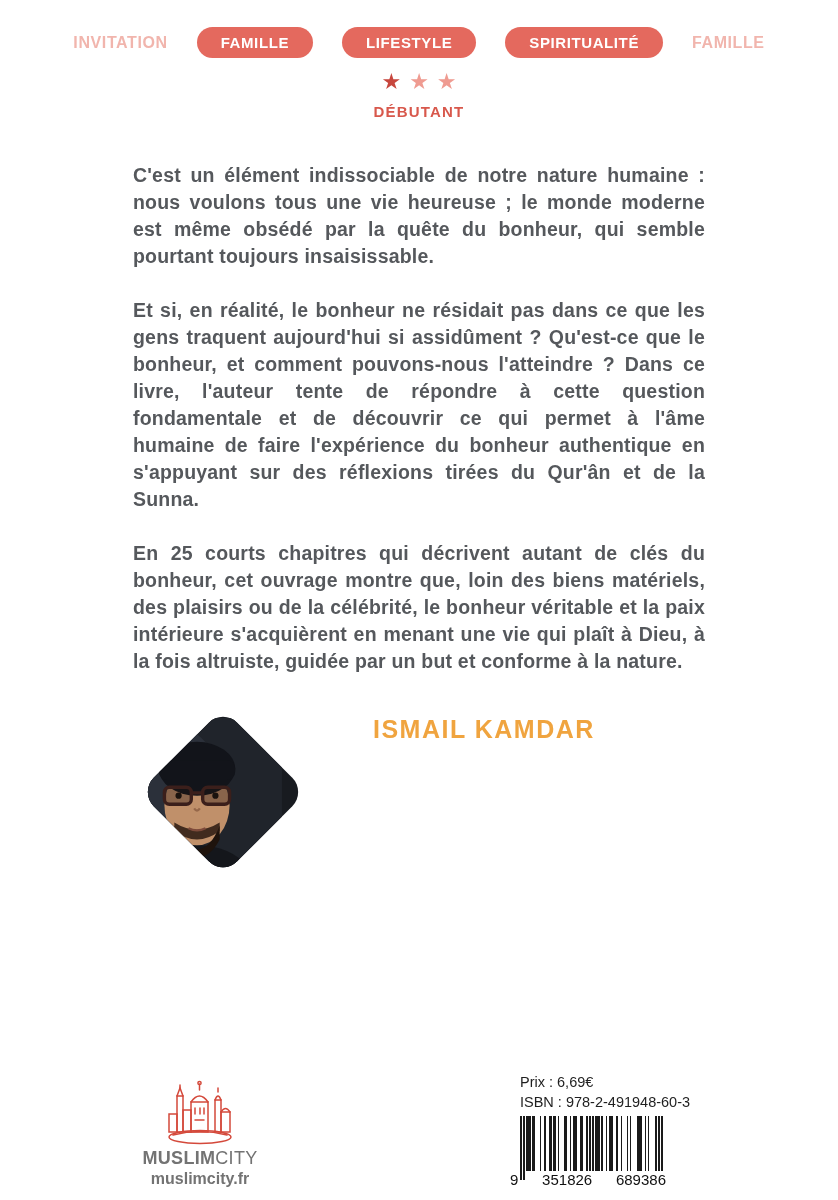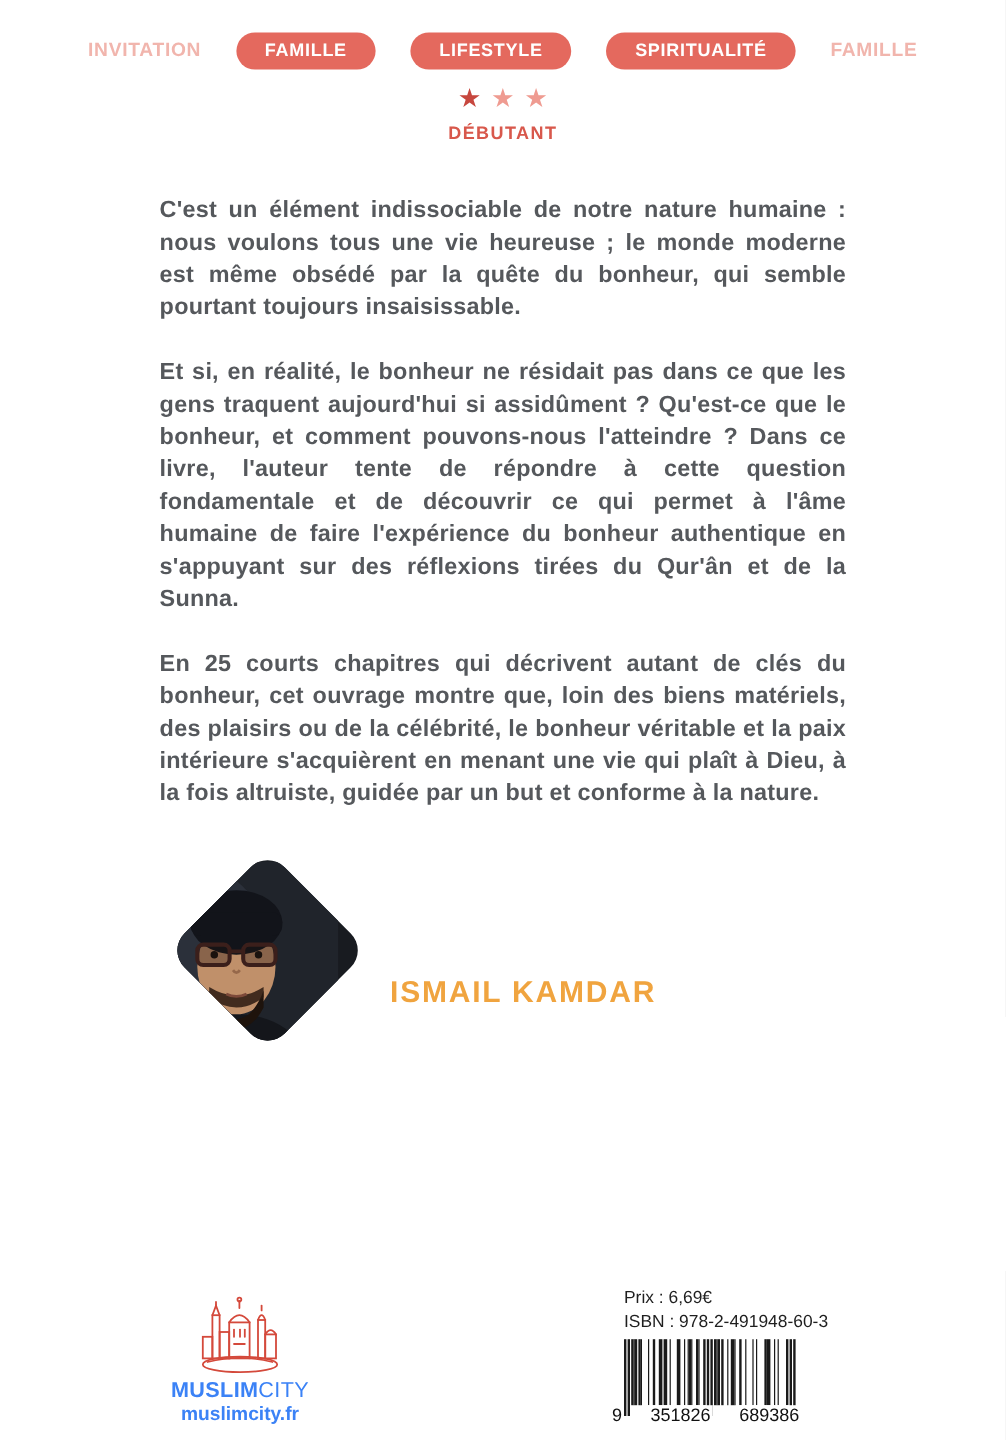--- a/index.html
+++ b/index.html
@@ -23,33 +23,33 @@
   .star.filled{color:#c7473e;}
   .level-label{margin-top:3px;font-size:15px;font-weight:600;letter-spacing:1.2px;color:#d8584c;}
   
   .synopsis{margin:42px 133px 0 133px;}
   .synopsis p{
     margin:0 0 27px 0;font-size:19.5px;line-height:27px;color:#55585c;
     text-align:justify;letter-spacing:.2px;font-weight:bold;
   }
   .synopsis p:last-child{margin-bottom:0;}
   
-  .author{display:flex;margin:36px 133px 0 120px;align-items:flex-end;}
+  .author{display:flex;margin:36px 133px 0 120px;align-items:flex-start;gap:48px;}
   .photo-wrap{width:205px;min-width:205px;display:flex;justify-content:center;padding-top:22px;}
   .photo-diamond{
     width:118px;height:118px;transform:rotate(45deg);border-radius:20px;
     overflow:hidden;background:#181b20;
   }
   .photo-diamond svg{width:170px;height:170px;transform:rotate(-45deg) translate(-26px,-26px);transform-origin:center;}
   .author-text{flex:1;padding-top:4px;}
   .author-name{font-size:25px;font-weight:700;letter-spacing:1.5px;color:#f0a43f;margin:0 0 9px 0;}
   .author-bio{font-size:18.5px;line-height:26.5px;color:#8cc5b3;text-align:justify;margin:0;letter-spacing:.2px;}
   
   .footer{position:absolute;left:0;right:0;bottom:12px;display:flex;justify-content:space-between;align-items:flex-end;padding:0 148px 0 130px;}
-  .logo-block{width:140px;text-align:center;color:#3b82f6;}
+  .logo-block{width:140px;text-align:center;color:#737373;}
   .logo-art{display:block;margin:0 auto 2px auto;}
   .logo-name{font-size:18px;letter-spacing:.3px;line-height:20px;}
   .logo-name .b{font-weight:800;}
   .logo-name .t{font-weight:400;}
   .logo-site{font-size:16px;font-weight:700;margin-top:2px;}
   .purchase{width:170px;}
   .price-line,.isbn-line{font-size:14.5px;color:#1f1f1f;line-height:20px;white-space:nowrap;}
   .barcode{margin-top:4px;height:64px;font-size:0;white-space:nowrap;}
   .barcode span{display:inline-block;vertical-align:top;}
   .barcode-digits{display:flex;justify-content:space-between;width:160px;margin-left:-12px;margin-top:-9px;font-size:15px;color:#111;background:#fff;}

